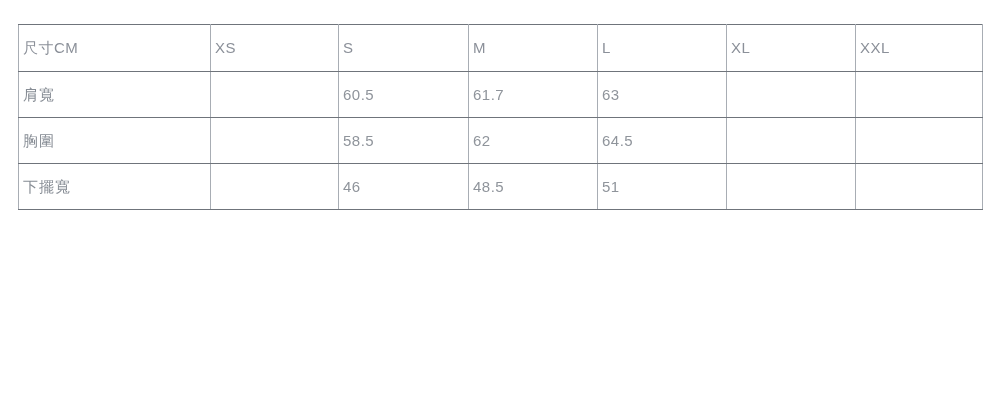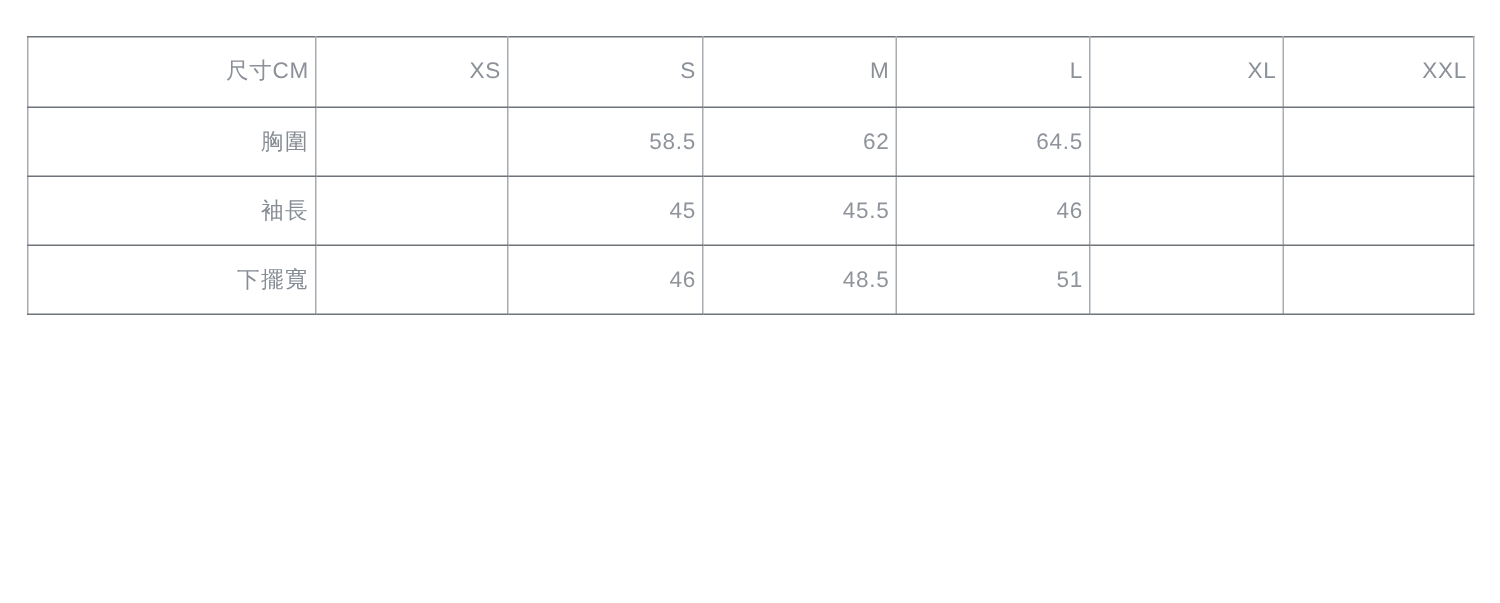--- a/index.html
+++ b/index.html
@@ -41,21 +41,21 @@
 
   table.size-table th,
   table.size-table td {
     border: 1px solid #9a9fa6;
     border-top-color: #6f747b;
     border-bottom-color: #6f747b;
     border-left-color: #a8adb4;
     border-right-color: #a8adb4;
     height: 45px;
     padding: 0 4px;
-    text-align: right;
+    text-align: left;
     vertical-align: middle;
     font-weight: normal;
     font-size: 15px;
     color: #8b9099;
     letter-spacing: 0.5px;
     line-height: 1.2;
     background: #ffffff;
   }
   table.size-table th {
     font-size: 15px;
@@ -94,34 +94,34 @@
           <th>XS</th>
           <th>S</th>
           <th>M</th>
           <th>L</th>
           <th>XL</th>
           <th>XXL</th>
         </tr>
       </thead>
       <tbody>
         <tr>
+          <td class="row-label">肩寬</td>
+          <td class="value-cell"></td>
+          <td class="value-cell">60.5</td>
+          <td class="value-cell">61.7</td>
+          <td class="value-cell">63</td>
+          <td class="value-cell"></td>
+          <td class="value-cell"></td>
+        </tr>
+        <tr>
           <td class="row-label">胸圍</td>
           <td class="value-cell"></td>
           <td class="value-cell">58.5</td>
           <td class="value-cell">62</td>
           <td class="value-cell">64.5</td>
-          <td class="value-cell"></td>
-          <td class="value-cell"></td>
-        </tr>
-        <tr>
-          <td class="row-label">袖長</td>
-          <td class="value-cell"></td>
-          <td class="value-cell">45</td>
-          <td class="value-cell">45.5</td>
-          <td class="value-cell">46</td>
           <td class="value-cell"></td>
           <td class="value-cell"></td>
         </tr>
         <tr>
           <td class="row-label">下擺寬</td>
           <td class="value-cell"></td>
           <td class="value-cell">46</td>
           <td class="value-cell">48.5</td>
           <td class="value-cell">51</td>
           <td class="value-cell"></td>

